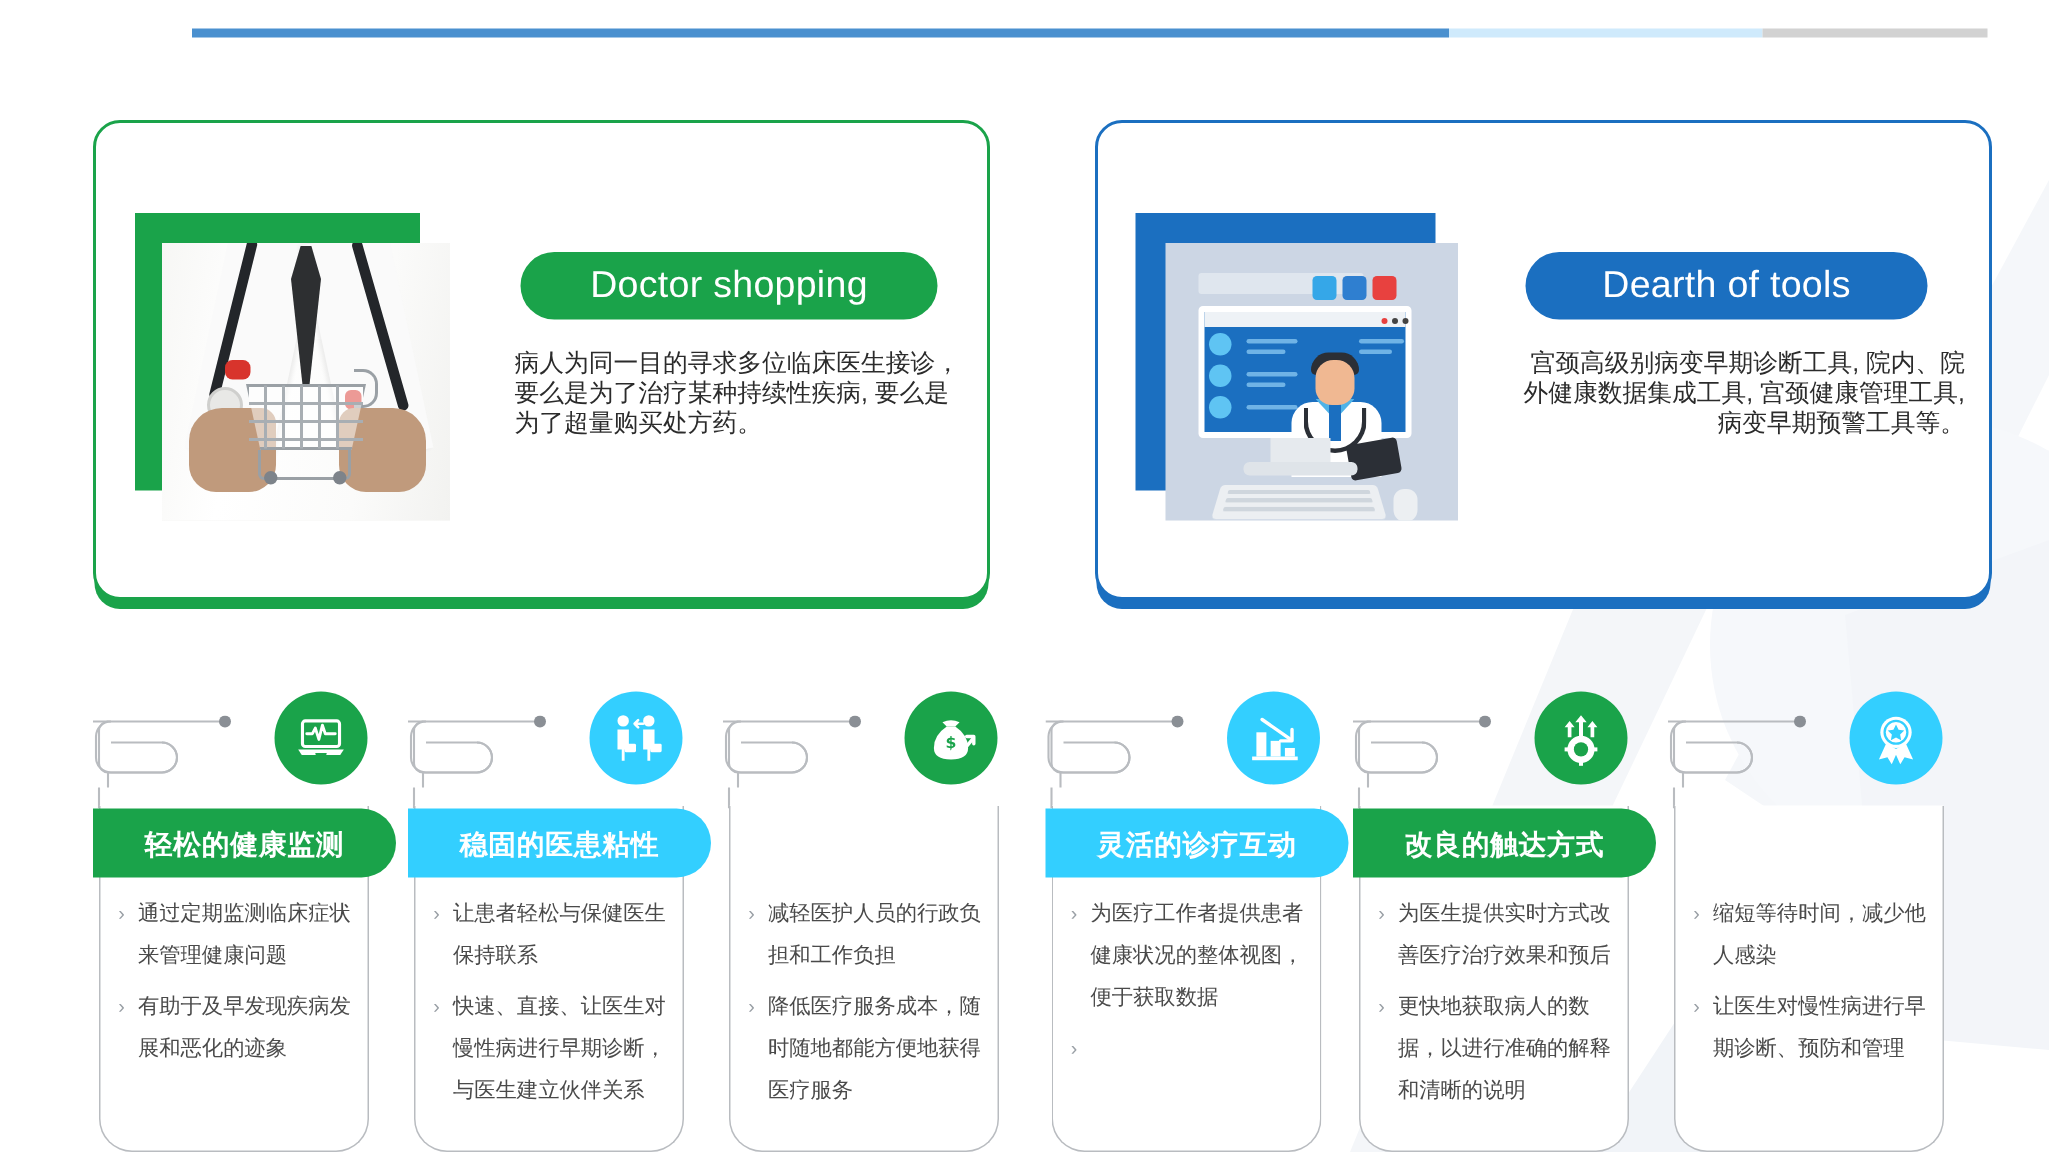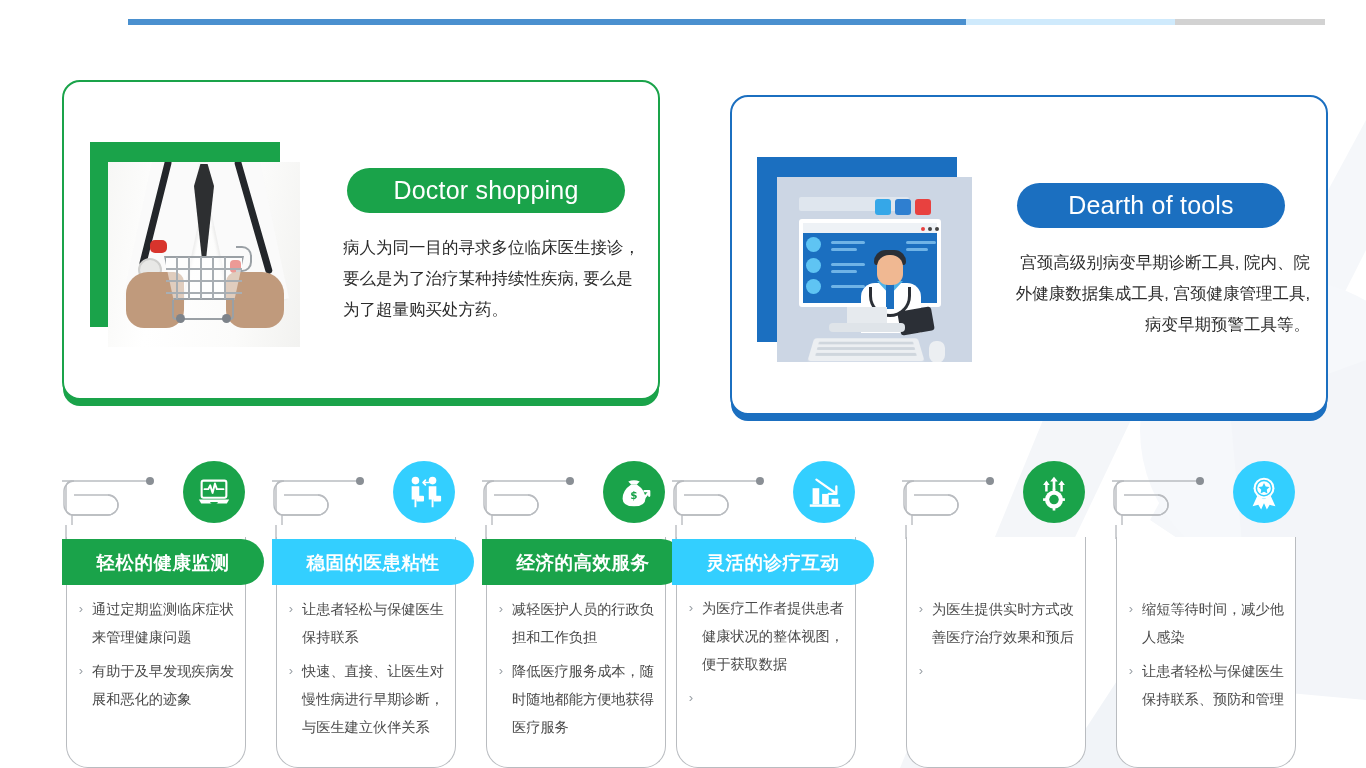--- a/index.html
+++ b/index.html
@@ -17,29 +17,29 @@
   #topbar .seg { height:100%; }
   #topbar .seg1 { background:#4a90cf; }
   #topbar .seg2 { background:#cfeafc; }
   #topbar .seg3 { background:#d2d2d2; }
 
   
   .topcard { position:absolute; border-radius:18px; background:#fff; z-index:2; }
   #topcard-left  { left:62px;  top:80px; width:598px; height:320px;
                    border:2px solid #1aa34a; box-shadow: 0 7px 0 -1px #1aa34a; }
   #topcard-right { left:730px; top:80px; width:598px; height:320px;
-                   border:2px solid #1b6fc0; box-shadow: 0 7px 0 -1px #1b6fc0; margin-top: 15px; }
+                   border:2px solid #1b6fc0; box-shadow: 0 7px 0 -1px #1b6fc0; }
   .topcard-inner { position:absolute; inset:0; padding:0; }
 
   .pill { position:absolute; border-radius:26px; display:flex; align-items:center; justify-content:center;
           color:#fff; font-size:25px; letter-spacing:.2px; font-weight:400; }
   #pill-left  { left:283px; top:86px; width:278px; height:45px; background:#1aa34a; }
   #pill-right { left:285px; top:86px; width:268px; height:45px; background:#1b6fc0; }
 
-  .card-body { position:absolute; font-size:16.5px; line-height:31px; color:#2b2b2b; }
+  .card-body { position:absolute; font-size:16.5px; line-height:20px; color:#2b2b2b; }
   #body-left  { left:279px; top:150px; width:300px; }
   #body-right { left:278px; top:150px; width:300px;text-align:right; }
 
   
   #photo-left { position:absolute; left:26px; top:60px; width:210px; height:205px; }
   #photo-left .accent { position:absolute; left:0; top:0; width:190px; height:185px; background:#1aa34a; }
   #photo-left .frame  { position:absolute; left:18px; top:20px; width:192px; height:185px;
                         background:#f3f3f1; overflow:hidden; }
   .sc-coat { position:absolute; left:0; top:0; width:100%; height:100%;
              background:linear-gradient(100deg,#f7f7f5 0%,#ffffff 30%,#fbfbfa 70%,#f2f2f0 100%); }
@@ -319,33 +319,32 @@
           <path d="M10 4 a6 6 0 0 0 -6 6 V32 a6 6 0 0 0 6 6" fill="none" stroke="#b9bcc0" stroke-width="1.4"></path>
           <circle cx="88" cy="4" r="4" fill="#8a8f95"></circle>
           <path d="M4 48 V62" fill="none" stroke="#b9bcc0" stroke-width="1.4"></path>
         </svg>
         <div class="icon-circle">
           <svg width="38" height="38" viewBox="0 0 40 40">
             <use href="#ic-money-bag-growth-icon"></use>
           </svg>
         </div>
         <div class="card-shell"></div>
-        <div class="titlebar">经济的高效服务</div>
         <div class="bullets">
           <div class="bullet">
             <span class="chev">›</span>
             <span class="btxt">减轻医护人员的行政负担和工作负担</span>
           </div>
           <div class="bullet">
             <span class="chev">›</span>
             <span class="btxt">降低医疗服务成本，随时随地都能方便地获得医疗服务</span>
           </div>
         </div>
       </div>
-      <div class="feat blue" style="left: 672px; font-family: Liberation Mono, monospace;">
+      <div class="feat blue" style="left: 697px;">
         <svg width="116" height="62" viewBox="0 0 116 62" class="connector">
           <path d="M0 4 H86" fill="none" stroke="#b9bcc0" stroke-width="1.4"></path>
           <path d="M0 4 H2 a10 10 0 0 0 -10 10 V28 a10 10 0 0 0 10 10 H36 a10 10 0 0 0 0 -20 H2" fill="none" stroke="#b9bcc0" stroke-width="1.4" transform="translate(10,0)"></path>
           <path d="M10 38 H46 a10 10 0 0 0 0 -20" fill="none" stroke="#b9bcc0" stroke-width="1.4"></path>
           <path d="M10 48 V38" fill="none" stroke="#b9bcc0" stroke-width="1.4"></path>
           <path d="M10 4 a6 6 0 0 0 -6 6 V32 a6 6 0 0 0 6 6" fill="none" stroke="#b9bcc0" stroke-width="1.4"></path>
           <circle cx="88" cy="4" r="4" fill="#8a8f95"></circle>
           <path d="M4 48 V62" fill="none" stroke="#b9bcc0" stroke-width="1.4"></path>
         </svg>
         <div class="icon-circle">
@@ -374,27 +373,29 @@
           <path d="M10 4 a6 6 0 0 0 -6 6 V32 a6 6 0 0 0 6 6" fill="none" stroke="#b9bcc0" stroke-width="1.4"></path>
           <circle cx="88" cy="4" r="4" fill="#8a8f95"></circle>
           <path d="M4 48 V62" fill="none" stroke="#b9bcc0" stroke-width="1.4"></path>
         </svg>
         <div class="icon-circle">
           <svg width="38" height="38" viewBox="0 0 40 40">
             <use href="#ic-gear-arrows-up-icon"></use>
           </svg>
         </div>
         <div class="card-shell"></div>
+        <div class="titlebar">改良的触达方式</div>
         <div class="bullets">
           <div class="bullet">
             <span class="chev">›</span>
             <span class="btxt">为医生提供实时方式改善医疗治疗效果和预后</span>
           </div>
           <div class="bullet">
             <span class="chev">›</span>
+            <span class="btxt">更快地获取病人的数据，以进行准确的解释和清晰的说明</span>
           </div>
         </div>
       </div>
       <div class="feat blue" style="left: 1112px;">
         <svg width="116" height="62" viewBox="0 0 116 62" class="connector">
           <path d="M0 4 H86" fill="none" stroke="#b9bcc0" stroke-width="1.4"></path>
           <path d="M0 4 H2 a10 10 0 0 0 -10 10 V28 a10 10 0 0 0 10 10 H36 a10 10 0 0 0 0 -20 H2" fill="none" stroke="#b9bcc0" stroke-width="1.4" transform="translate(10,0)"></path>
           <path d="M10 38 H46 a10 10 0 0 0 0 -20" fill="none" stroke="#b9bcc0" stroke-width="1.4"></path>
           <path d="M10 48 V38" fill="none" stroke="#b9bcc0" stroke-width="1.4"></path>
           <path d="M10 4 a6 6 0 0 0 -6 6 V32 a6 6 0 0 0 6 6" fill="none" stroke="#b9bcc0" stroke-width="1.4"></path>
@@ -407,21 +408,21 @@
           </svg>
         </div>
         <div class="card-shell"></div>
         <div class="bullets">
           <div class="bullet">
             <span class="chev">›</span>
             <span class="btxt">缩短等待时间，减少他人感染</span>
           </div>
           <div class="bullet">
             <span class="chev">›</span>
-            <span class="btxt">让患者轻松与保健医生保持联系、预防和管理</span>
+            <span class="btxt">让医生对慢性病进行早期诊断、预防和管理</span>
           </div>
         </div>
       </div>
     </div>
 
 </div>
 
 <svg width="0" height="0" style="position:absolute" aria-hidden="true">
     <defs>
   <g id="ic-laptop-ecg-icon">

